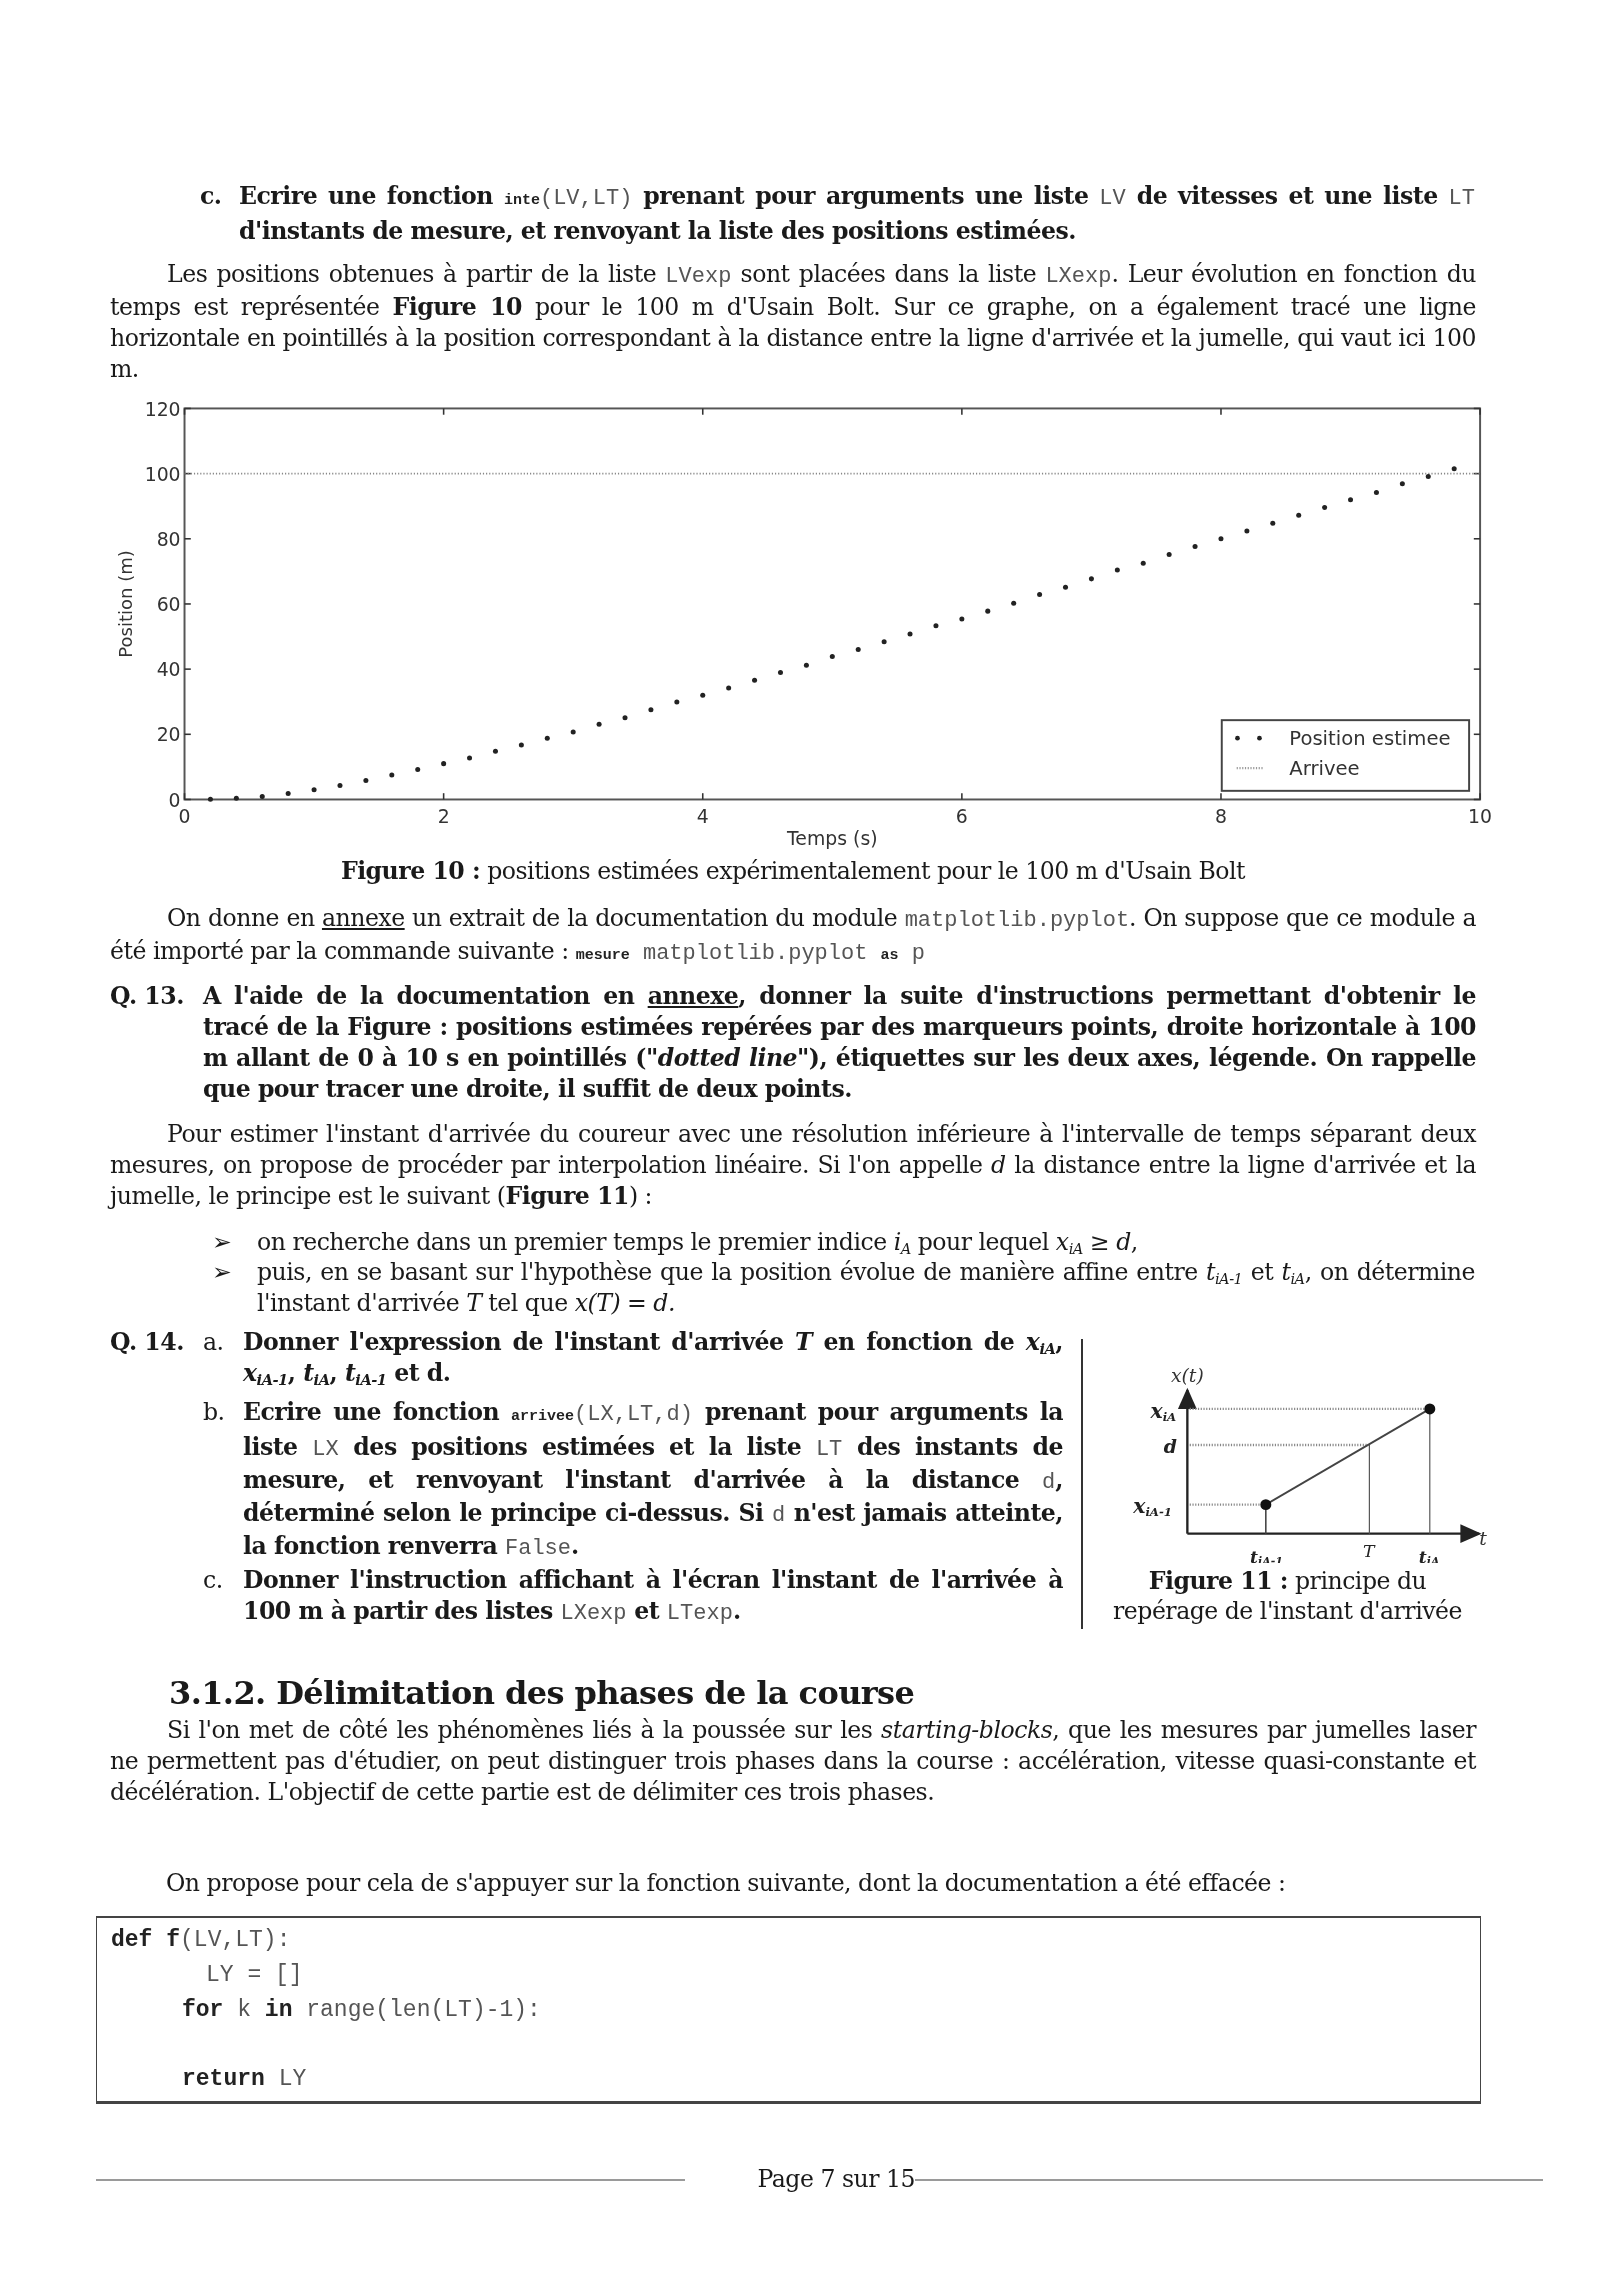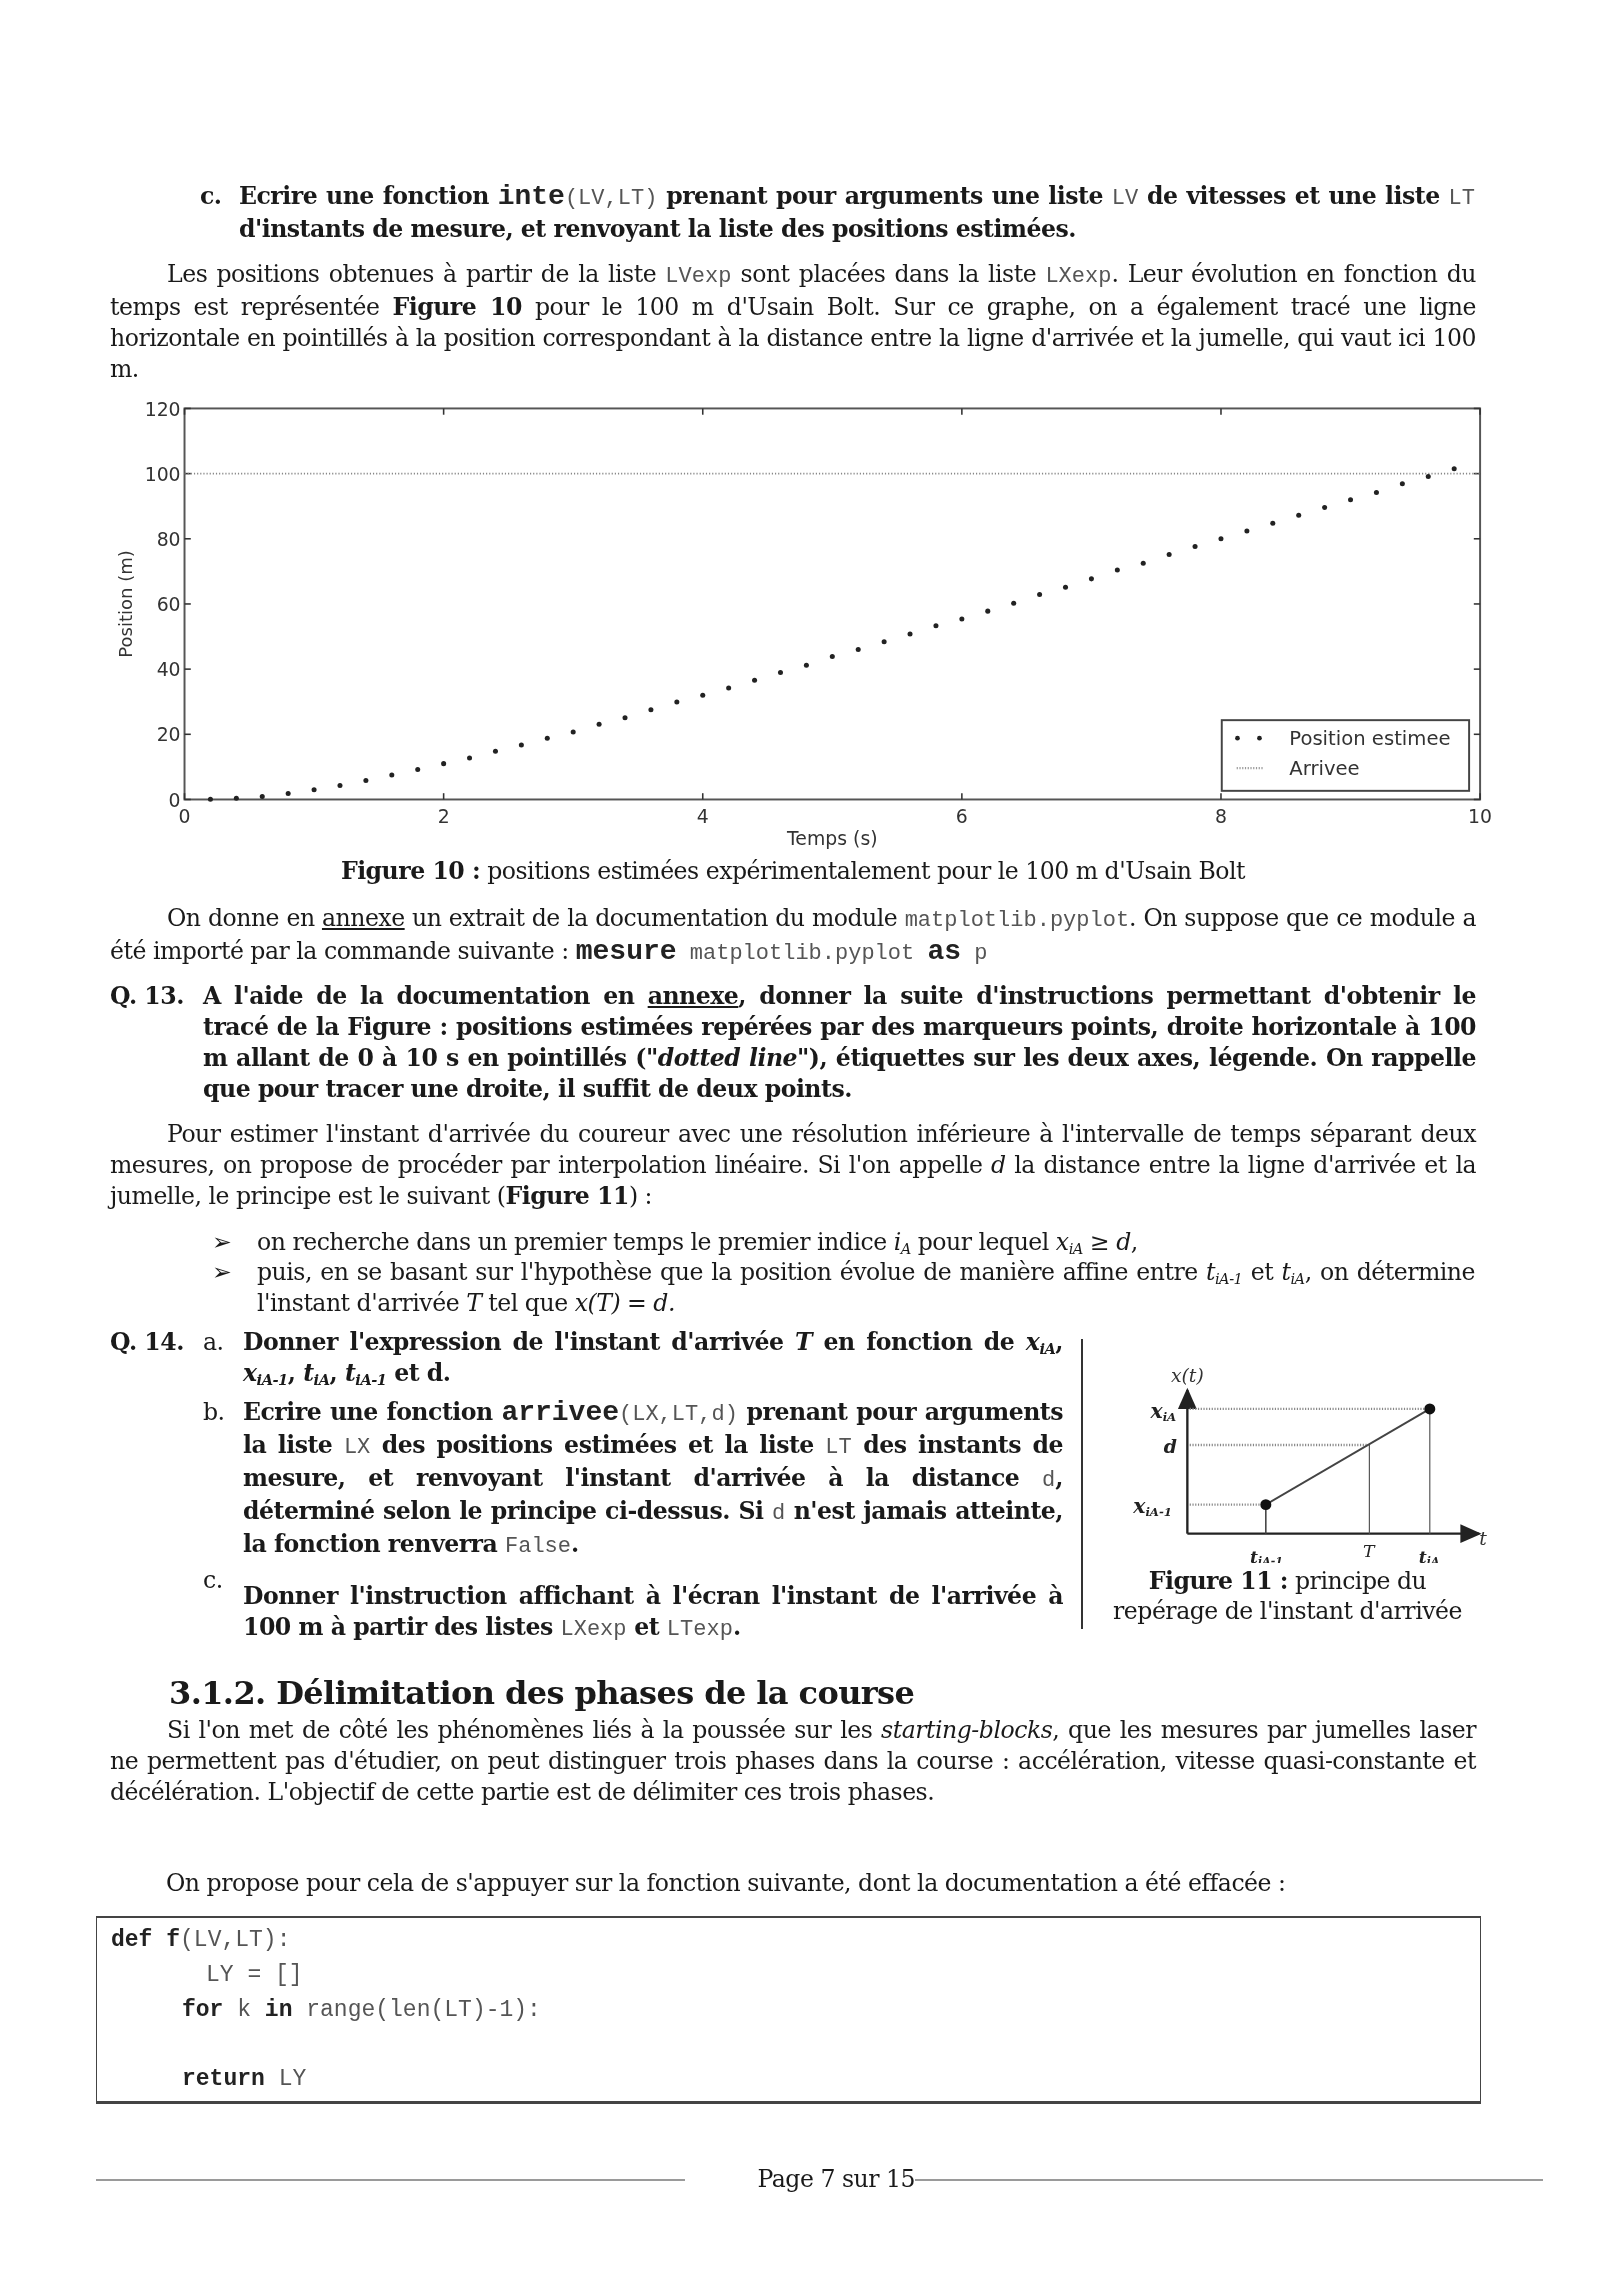--- a/index.html
+++ b/index.html
@@ -4,21 +4,21 @@
 <style>
   html, body { margin: 0; padding: 0; background: #ffffff; }
   body { width: 1623px; height: 2295px; position: relative; overflow: hidden;
          font-family: "DejaVu Serif", "Liberation Serif", serif; color: #1a1a1a; }
   .abs { position: absolute; }
   .txt { font-size: 23.6px; line-height: 31px; letter-spacing: -0.5px; }
   .just { text-align: justify; text-align-last: left; }
   .b { font-weight: bold; }
   .i { font-style: italic; }
   .mono { font-family: "Liberation Mono", "DejaVu Sans Mono", monospace; color: #555; font-size: 22px; letter-spacing: 0; }
-  .monob { font-family: "Liberation Mono", "DejaVu Sans Mono", monospace; font-weight: bold; color: #222; font-size: 28px; letter-spacing: 0; }
+  .monob { font-family: "Liberation Mono", "DejaVu Sans Mono", monospace; font-weight: bold; color: #222; font-size: 15px; letter-spacing: 0; }
   .u { text-decoration: underline; }
   sub { font-size: 0.62em; vertical-align: -0.25em; line-height: 0; }
   .indent { text-indent: 57px; }
 
   
   #chart { position: absolute; left: 0; top: 0; width: 1623px; height: 864px; pointer-events: none; }
 
   
   .codebox { position: absolute; left: 96px; top: 1916px; width: 1385px; height: 188px;
              border: 1.6px solid #444; border-top-width: 2.4px; border-bottom-width: 3.1px; box-sizing: border-box; }
@@ -181,21 +181,21 @@
 <div class="abs txt b just" style="left:243px; top:1327px; width:820px;">
   <span>Donner l'expression de l'instant d'arrivée </span><span class="i">T</span><span> en fonction de </span><span class="i">x</span><sub class="i">iA</sub><span>, </span><span class="i">x</span><sub class="i">iA-1</sub><span>, </span><span class="i">t</span><sub class="i">iA</sub><span>, </span><span class="i">t</span><sub class="i">iA-1</sub><span> et d.</span>
 </div>
 
 <div class="abs txt" style="left:203px; top:1397px;">b.</div>
 <div class="abs txt b just" style="left:243px; top:1397px; width:820px; text-align-last:left;">
   <span>Ecrire une fonction </span><span class="monob">arrivee</span><span class="mono" style="font-weight:normal">(LX,LT,d)</span><span> prenant pour arguments la liste </span><span class="mono" style="font-weight:normal">LX</span><span> des positions estimées et la liste </span><span class="mono" style="font-weight:normal">LT</span><span> des instants de mesure, et renvoyant l'instant d'arrivée à la distance </span><span class="mono" style="font-weight:normal">d</span><span>, déterminé selon le principe ci-dessus. Si </span><span class="mono" style="font-weight:normal">d</span><span> n'est jamais atteinte, la fonction renverra </span><span class="mono" style="font-weight:normal">False</span><span>.</span>
 </div>
 
 <div class="abs txt" style="left:203px; top:1565px;">c.</div>
-<div class="abs txt b just" style="left:243px; top:1565px; width:820px;margin-top:16px;">
+<div class="abs txt b just" style="left:243px; top:1565px; width:820px;">
   <span>Donner l'instruction affichant à l'écran l'instant de l'arrivée à 100 m à partir des listes </span><span class="mono" style="font-weight:normal">LXexp</span><span> et </span><span class="mono" style="font-weight:normal">LTexp</span><span>.</span>
 </div>
 
 <div class="abs" style="left:1081px; top:1339px; width:1.6px; height:290px; background:#333;"></div>
 
 <svg class="abs" style="left:1083px; top:1327px;" width="408" height="236" viewBox="0 0 520 300" xmlns="http://www.w3.org/2000/svg">
   <defs>
     <marker id="arr" markerWidth="10" markerHeight="10" refX="8" refY="5" orient="auto">
       <path d="M0,1 L9,5 L0,9 z" fill="#222"></path>
     </marker>

